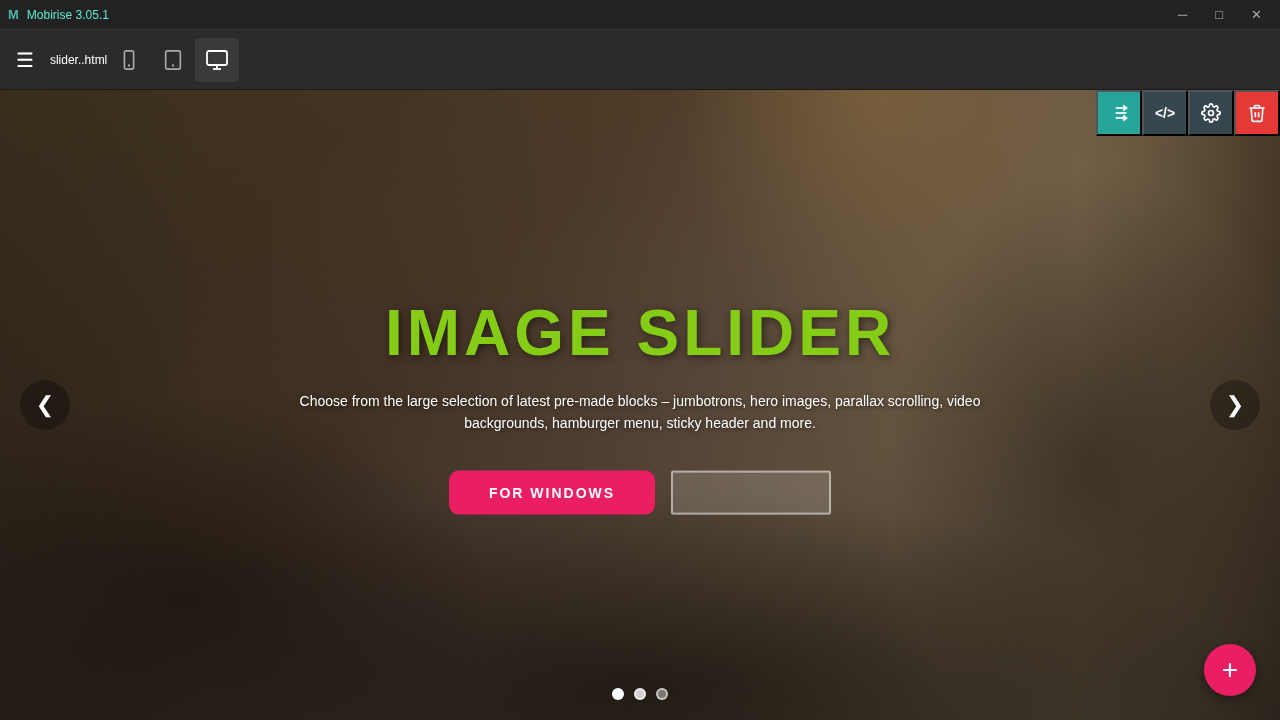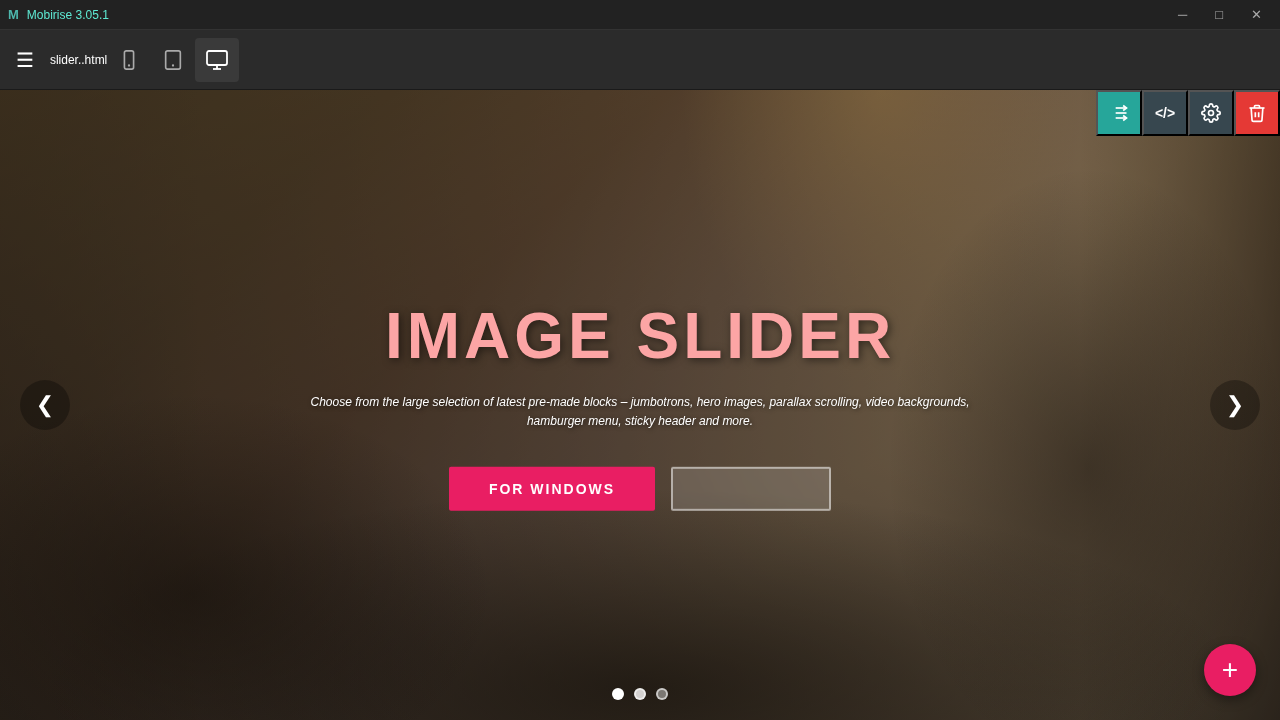--- a/index.html
+++ b/index.html
@@ -79,36 +79,36 @@
     .block-toolbar-btn.red { background: #e53935; }
 
     
     .slider-content {
       position: absolute; top: 50%; left: 50%;
       transform: translate(-50%, -50%);
       text-align: center; width: 700px;
       z-index: 5;
     }
     .slider-title {
-      font-size: 64px; font-weight: 900; color: #fca5a5;
+      font-size: 64px; font-weight: 900; color: #84cc16;
       letter-spacing: 4px; text-transform: uppercase;
       text-shadow: 2px 2px 8px rgba(0,0,0,0.5);
       margin-bottom: 20px;
     }
     .slider-desc {
-      font-size: 12px; color: #fff; font-style: italic;
+      font-size: 14px; color: #fff; 
       line-height: 1.6; text-shadow: 1px 1px 4px rgba(0,0,0,0.6);
       margin-bottom: 36px;
     }
     .slider-btns { display: flex; gap: 16px; justify-content: center; }
     .slider-btn-primary {
       background: #e91e63; color: #fff; border: none;
       padding: 14px 40px; font-size: 14px; font-weight: 700;
       letter-spacing: 2px; text-transform: uppercase; cursor: pointer;
-      border-radius: 2px;
+      border-radius: 10px;
     }
     .slider-btn-secondary {
       background: rgba(255,255,255,0.15); color: #fff; border: 2px solid rgba(255,255,255,0.5);
       padding: 14px 40px; font-size: 14px; font-weight: 700;
       letter-spacing: 2px; text-transform: uppercase; cursor: pointer;
       border-radius: 2px; backdrop-filter: blur(2px);
     }
 
     
     .slider-arrow {

